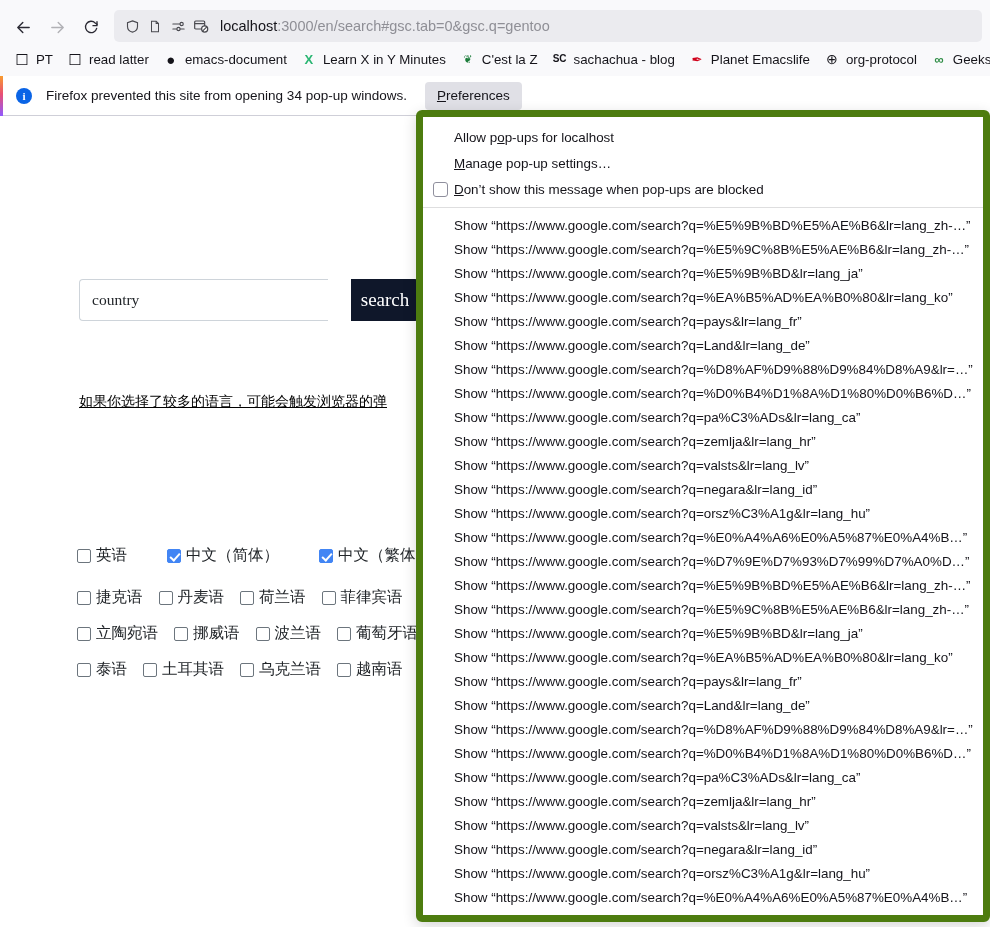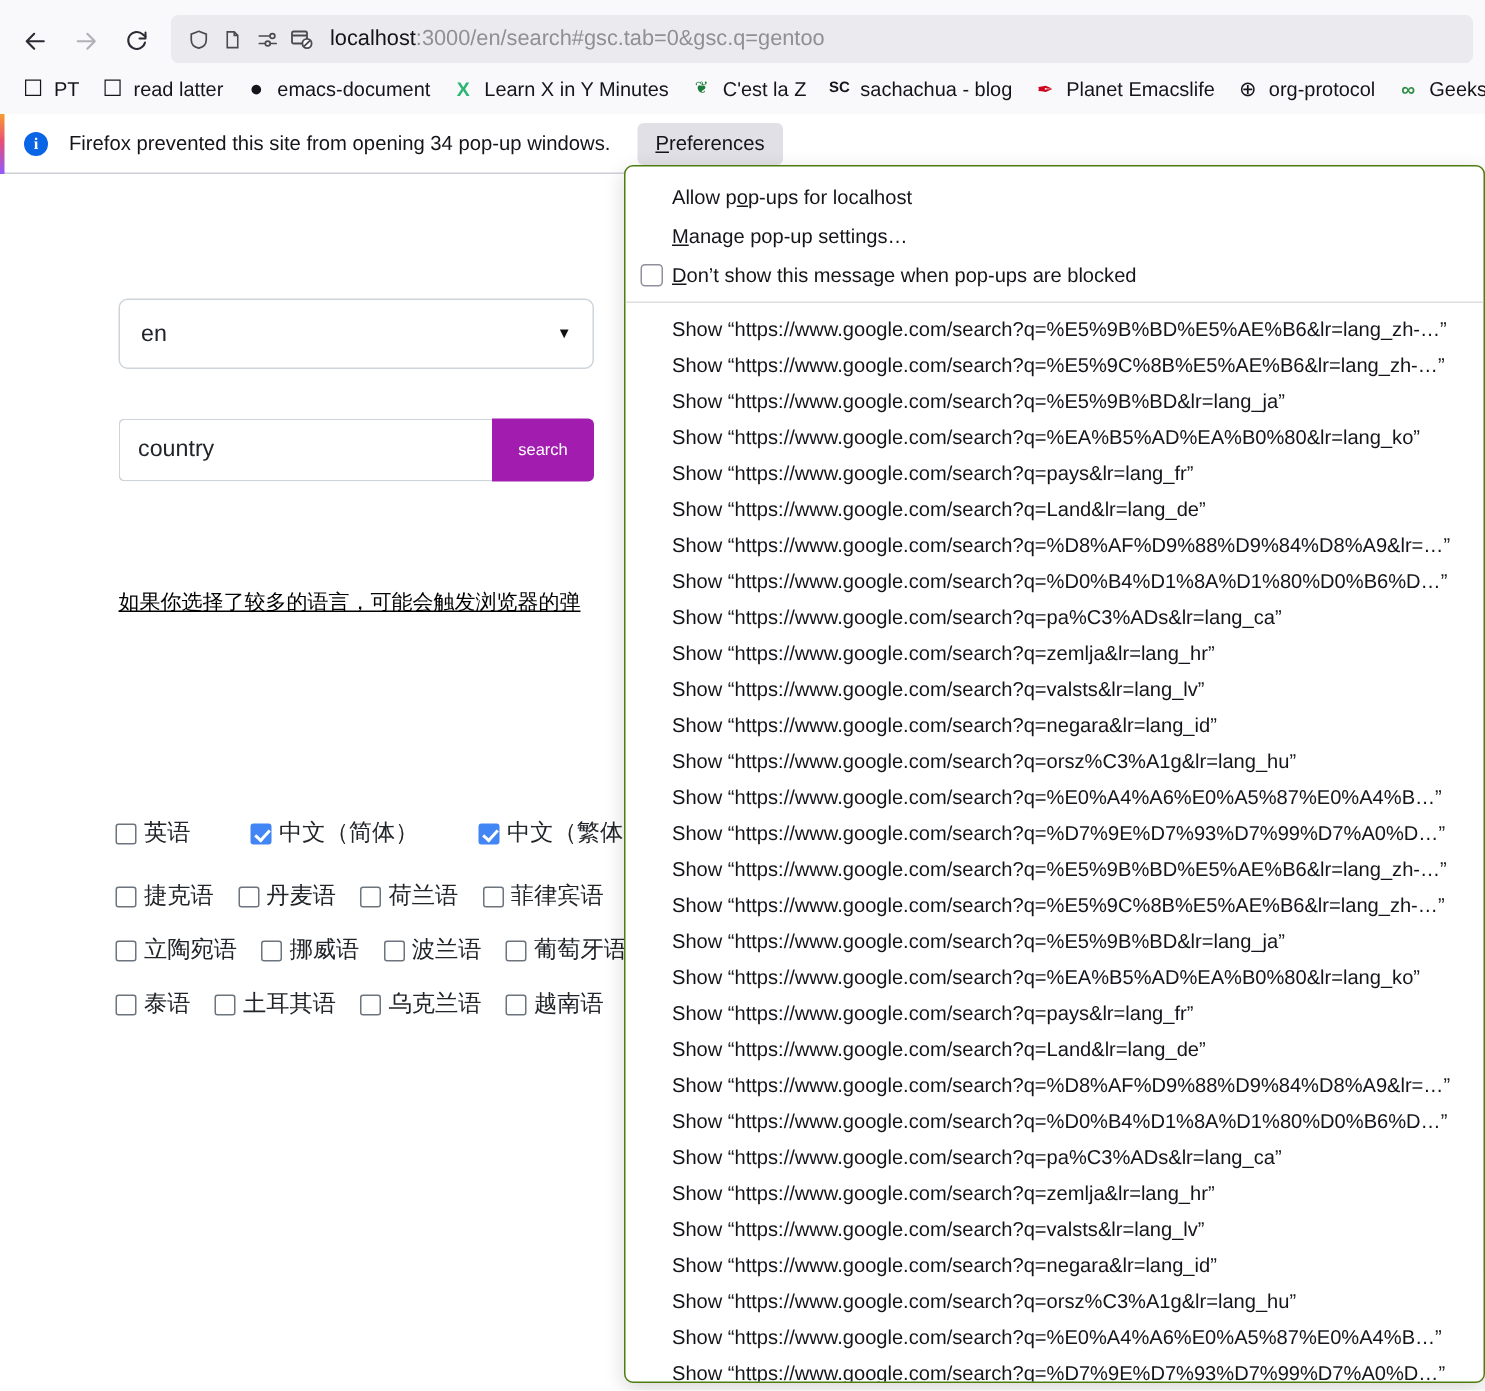--- a/index.html
+++ b/index.html
@@ -91,33 +91,34 @@
   .lang-select {
     position: absolute; left: 79px; top: 82px; width: 317px; height: 47px;
     border: 1px solid #ced4da; border-radius: 6px; background: #fff;
     display: flex; align-items: center; padding: 0 14px;
     font-size: 15.5px; color: #212529;
   }
   .lang-select .caret { margin-left: auto; color: #111; font-size: 10px; }
 
   .searchrow {
     position: absolute; left: 79px; top: 162px; height: 42px;
-    display: flex; align-items: stretch;
+    display: flex; align-items: stretch; font-family: Liberation Serif, serif;
   }
   .search-input {
     width: 249px; border: 1px solid #ced4da; border-right: none;
     border-radius: 4px 0 0 4px; background:#fff;
     display: flex; align-items: center; padding: 0 12px;
     font-size: 15.5px; color: #212529;
   }
   .search-btn {
-    width: 68px; background: #a21caf; color: #fff;
+    width: 68px; background: #0f172a; color: #fff;
     border-radius: 0 4px 4px 0;
     display: flex; align-items: center; justify-content: center;
-    font-size: 11px;
+    font-size: 19px;
+    margin-left: 23px;
   }
 
   .notice-link {
     position: absolute; left: 79px; top: 276px;
     font-size: 14px; color: #000000; text-decoration: underline;
     white-space: nowrap;
   }
 
   .cbrow {
     position: absolute; left: 77px;
@@ -155,21 +156,21 @@
   }
 
   
   .arrow { position: absolute; left: 0; top: 100px; width: 450px; height: 100px;
            pointer-events: none; }
 
   
   .popup {
     position: absolute; left: 416px; top: 110px; width: 574px; height: 812px;
     background: #ffffff;
-    border: 1px solid #4d7c0f;
+    border: 7px solid #4d7c0f;
     border-radius: 6px;
     box-shadow: 0 4px 14px rgba(0,0,0,0.16);
     overflow: hidden;
   }
   .mi {
     height: 24px; display: flex; align-items: center;
     padding-left: 31px; font-size: 13.4px; color: #15141a;
     white-space: nowrap; overflow: hidden;
   }
   .mi.top { height: 26px; }
@@ -287,24 +288,20 @@
     <span class="info-icon">i</span>
     <span class="notif-text">Firefox prevented this site from opening 34 pop-up windows.</span>
     <div class="prefs-btn">
       <u>P</u>
         <span>references</span>
     </div>
   </div>
 
   <div class="content">
 
-    <div class="lang-select">
-      <span>en</span>
-      <span class="caret">▼</span>
-    </div>
 
     <div class="searchrow">
       <div class="search-input">
         <span>country</span>
       </div>
       <div class="search-btn">search</div>
     </div>
 
     <a class="notice-link" href="#">如果你选择了较多的语言，可能会触发浏览器的弹</a>
 

